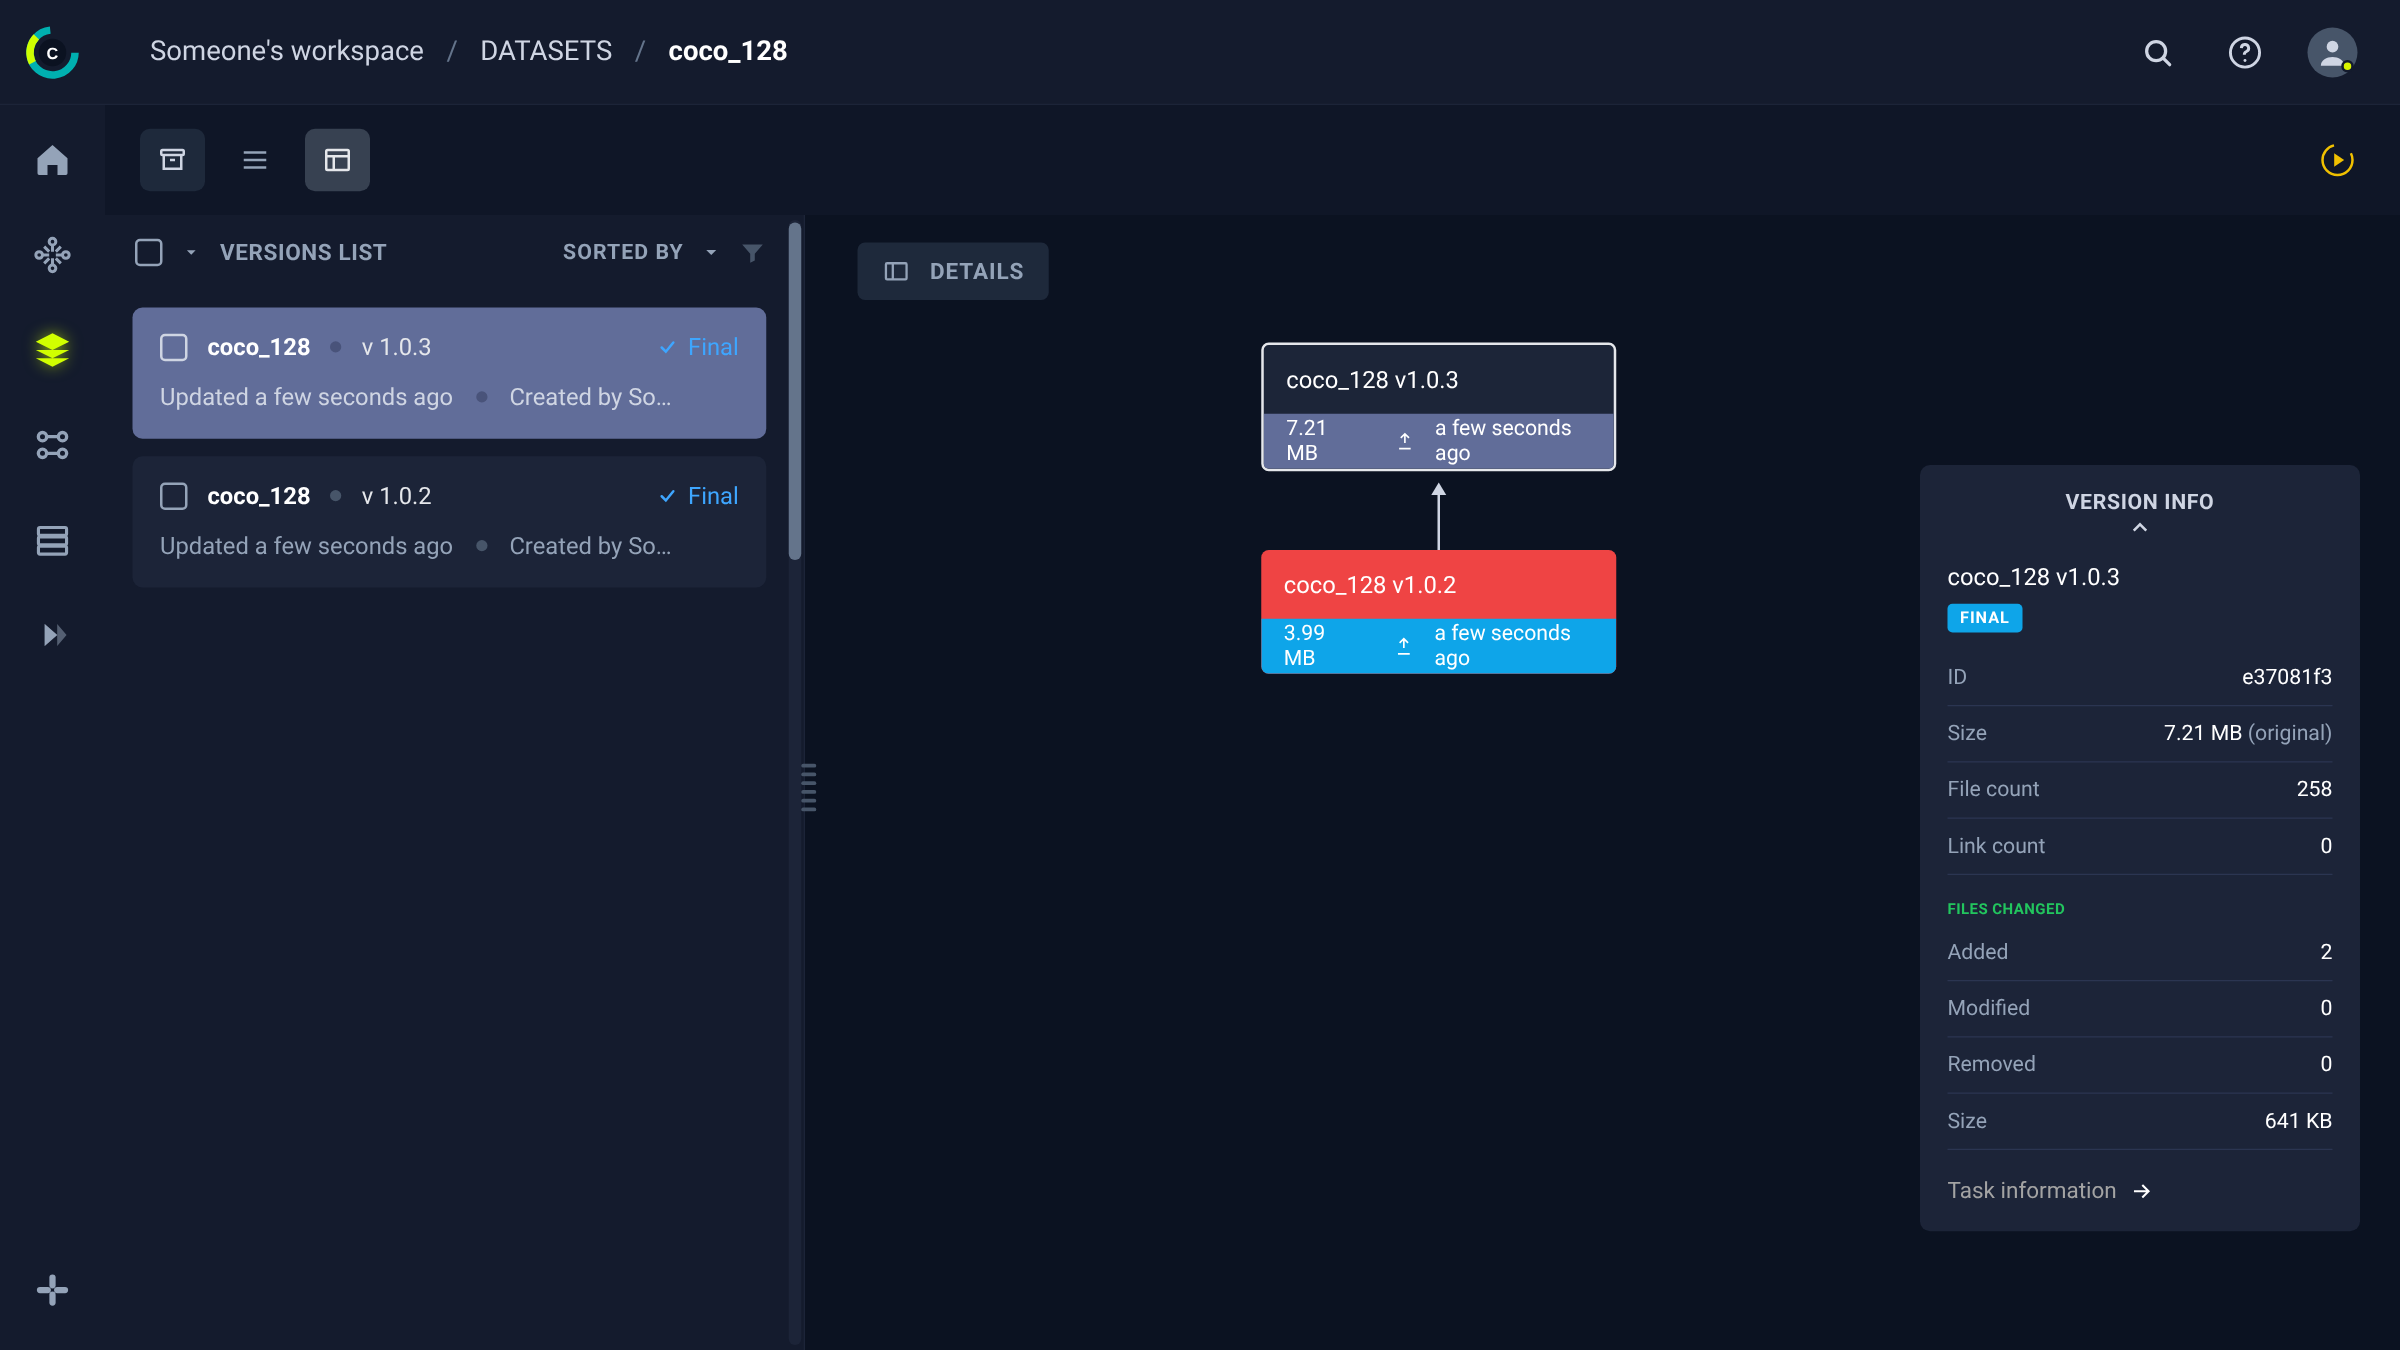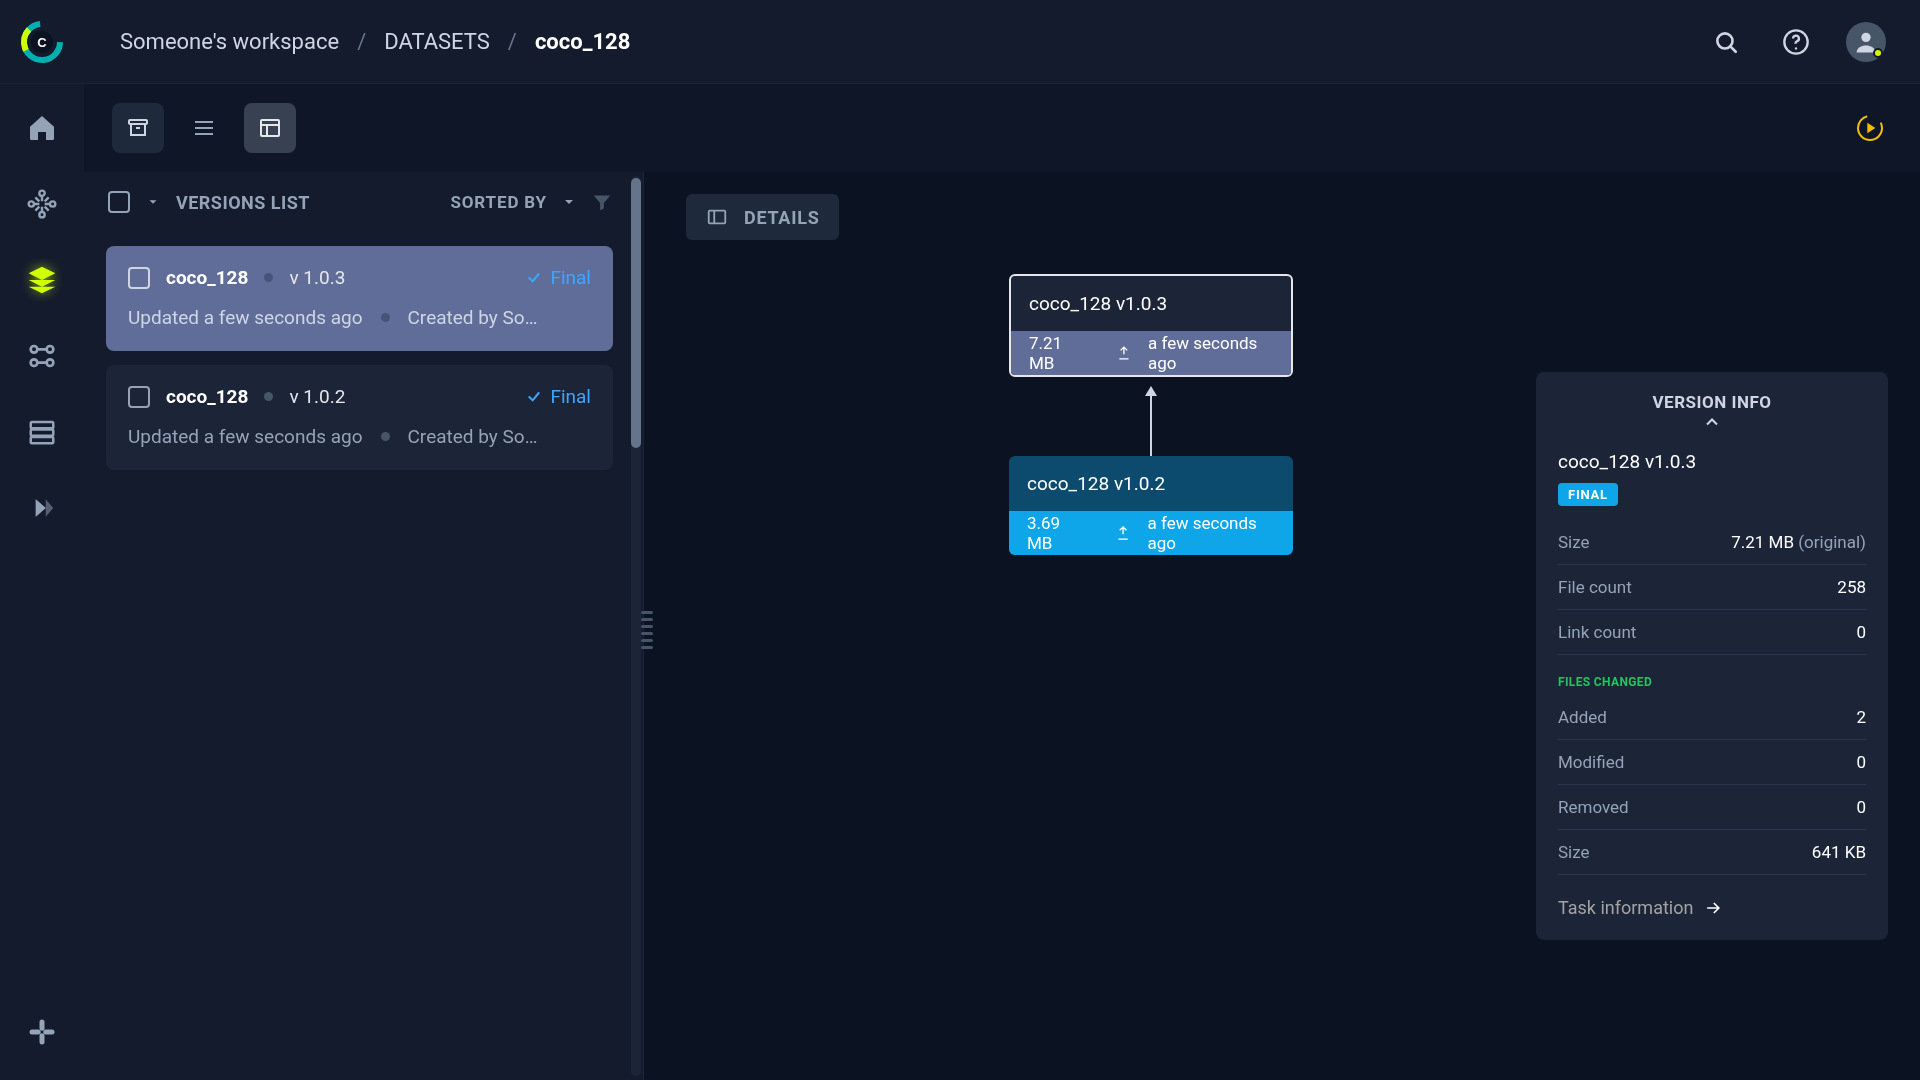--- a/index.html
+++ b/index.html
@@ -118,21 +118,21 @@
 
 .node {
   position:absolute; left:349px; width:284px; border-radius:6px; overflow:hidden;
 }
 .node .node-title { padding:16px 18px; font-size:19px; color:#fff; }
 .node .node-meta { height:44px; display:flex; align-items:center; gap:16px; padding:0 18px; font-size:17px; }
 .node .spacer { flex:1; }
 
 .node.v103 { top:102px; border:2px solid #e5e7eb; background:#1c2538; }
 .node.v103 .node-meta { background:#616d99; color:#fff; }
-.node.v102 { top:284px; background:#0c4a6e; }
+.node.v102 { top:268px; background:#ef4444; }
 .node.v102 .node-meta { background:#0ea5e9; color:#fff; }
 
 .arrow {
   position:absolute; left:489px; top:214px; width:4px; height:70px;
 }
 .arrow svg { position:absolute; top:-6px; left:-10px; }
 
 
 .info-panel {
   position:absolute; top:200px; right:32px; width:352px;
@@ -388,21 +388,21 @@
     <div class="arrow">
       <svg width="24" height="80" viewBox="0 0 24 80">
         <path d="M12 12 L12 78" stroke="#cfd5e3" stroke-width="2"></path>
         <path d="M12 6 L6 16 L18 16 Z" fill="#cfd5e3"></path>
       </svg>
     </div>
 
     <div class="node v102">
       <div class="node-title">coco_128 v1.0.2</div>
       <div class="node-meta">
-        <span>3.69 MB</span>
+        <span>3.99 MB</span>
         <span class="spacer"></span>
         <svg width="18" height="18" viewBox="0 0 24 24" fill="none" stroke="#fff" stroke-width="2">
             <path d="M12 3v11M7 8l5-5 5 5M5 21h14"></path>
           </svg>
         <span>a few seconds ago</span>
       </div>
     </div>
   </div>
 
   <div class="info-panel">
@@ -412,20 +412,24 @@
         <svg width="20" height="20" viewBox="0 0 24 24" fill="none" stroke="#cfd5e3" stroke-width="2.5">
             <path d="m6 15 6-6 6 6"></path>
           </svg>
       </span>
     </div>
     <div class="info-title">coco_128 v1.0.3</div>
     <span class="pill">FINAL</span>
 
     <div style="height:14px;"></div>
     <div class="kv">
+        <span class="k">ID</span>
+        <span class="v">e37081f3</span>
+      </div>
+    <div class="kv">
         <span class="k">Size</span>
       <span class="v"><span>7.21 MB</span> <span class="muted">(original)</span></span>
       </div>
     <div class="kv">
         <span class="k">File count</span>
         <span class="v">258</span>
       </div>
     <div class="kv">
         <span class="k">Link count</span>
         <span class="v">0</span>

